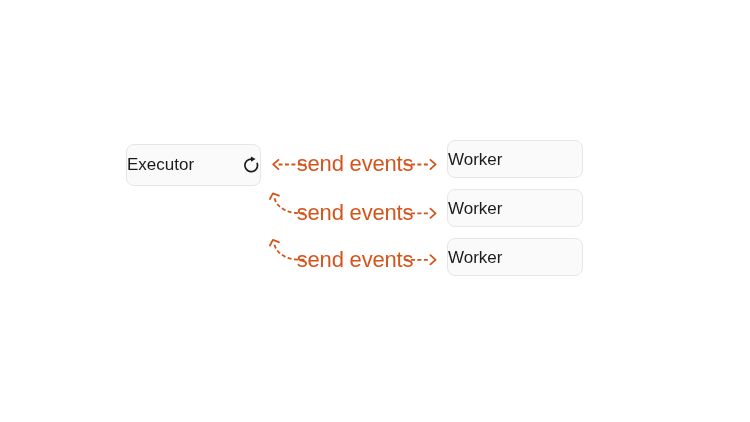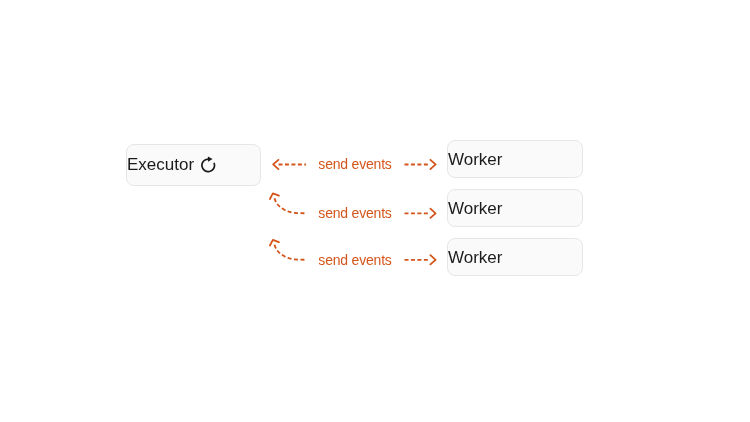--- a/index.html
+++ b/index.html
@@ -14,39 +14,39 @@
   body{
     background:var(--background);
     font-family:"Liberation Sans","DejaVu Sans",sans-serif;
   }
   .canvas{position:relative;width:750px;height:422px;background:var(--background);}
   .arrows{position:absolute;left:0;top:0;width:750px;height:422px;}
   .dash{stroke:var(--accent);stroke-width:1.8;fill:none;stroke-dasharray:4 2.45;}
   .head{stroke:var(--accent);stroke-width:1.8;fill:none;stroke-linecap:round;stroke-linejoin:round;}
   .node{
     position:absolute;
-    display:flex;align-items:center;justify-content:flex-start;
+    display:flex;align-items:center;justify-content:space-between;
     background:var(--node-bg);
     border:1px solid var(--node-border);
     border-radius:8px;
     color:var(--node-text);
     font-size:17px;
     line-height:1;
   }
   .node-executor{left:126px;top:144px;width:135px;height:41.5px;gap:6px;}
   .node-worker{left:447px;width:136px;height:38px;}
   .worker-1{top:140px;}
   .worker-2{top:189px;}
   .worker-3{top:238px;}
   .refresh-icon{display:block;color:var(--node-text);}
   .conn-label{
     position:absolute;
     transform:translate(-50%,-50%);
     color:var(--accent);
-    font-size:14px;
+    font-size:22px;
     letter-spacing:-0.2px;
     line-height:1;
     white-space:nowrap;
   }
   .label-1{left:355px;top:164px;}
   .label-2{left:355px;top:212.5px;}
   .label-3{left:355px;top:259.5px;}
 </style>
 </head>
 <body>

